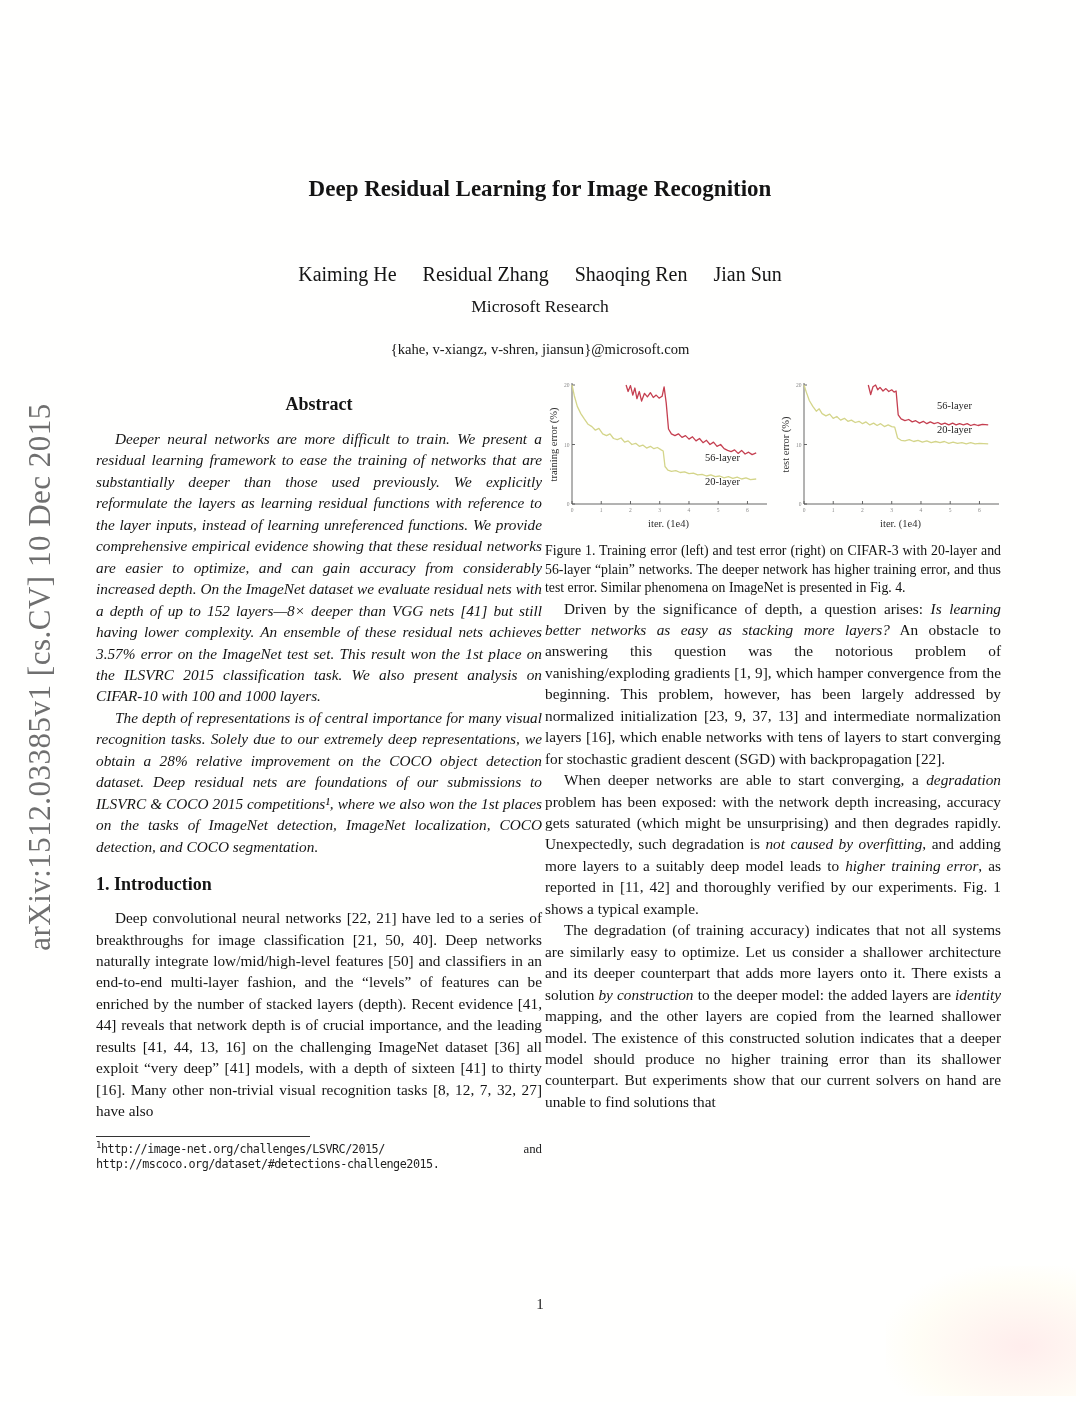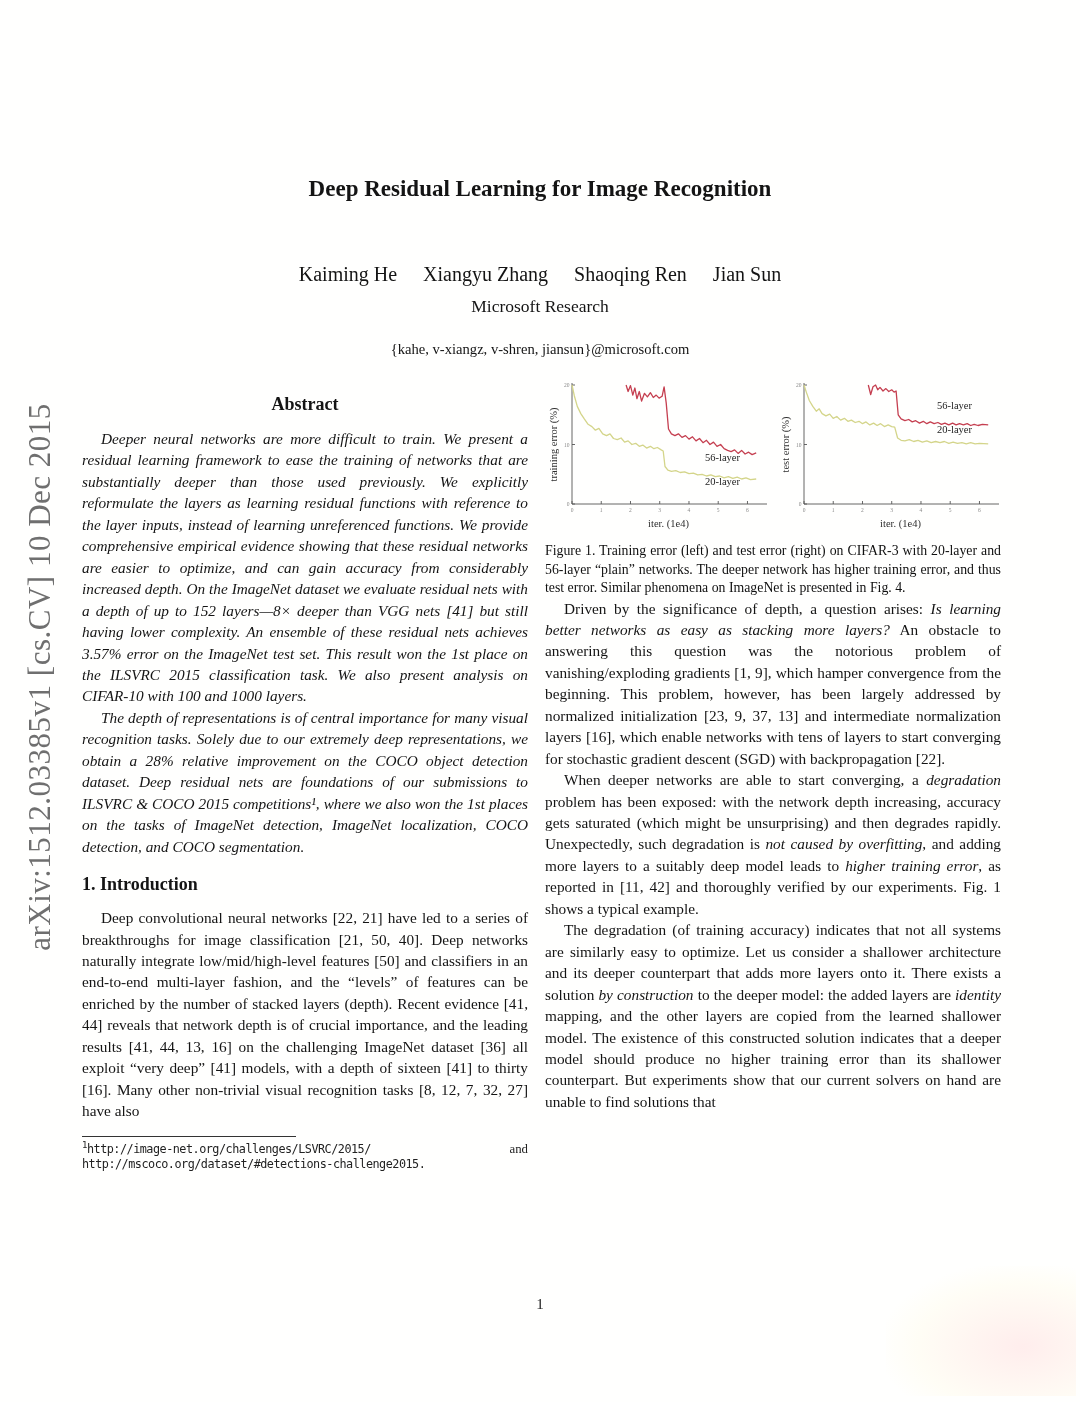--- a/index.html
+++ b/index.html
@@ -11,21 +11,21 @@
     position:absolute;top:677px;left:40px;
     transform:translate(-50%,-50%) rotate(-90deg);
     white-space:nowrap;font-size:31px;color:#6f6f6f;letter-spacing:.5px;
   }
   .header{position:absolute;left:80px;top:176px;width:920px;text-align:center;}
   .title{font-size:23px;font-weight:700;margin:0;}
   .authors{margin-top:61px;display:flex;justify-content:center;gap:26px;font-size:20px;}
   .affiliation{margin-top:10px;font-size:17.5px;}
   .emails{margin-top:24px;font-size:14.6px;}
 
-  .col-left{position:absolute;left:82px;top:394px;width:446px;}
+  .col-left{position:absolute;left:96px;top:394px;width:446px;}
   .col-right{position:absolute;left:545px;top:380px;width:456px;}
 
   .abstract-heading{text-align:center;font-weight:700;font-size:18px;margin:0 0 13px 0;}
   p.body{font-size:15.3px;line-height:21.45px;text-align:justify;margin:0;text-indent:19px;}
   p.italic{font-style:italic;}
   p.no-indent{text-indent:0;}
   .section-heading{font-size:18px;font-weight:700;margin:17px 0 12px 0;}
 
   .fn-rule{width:214px;border-top:1.4px solid #333;margin-top:14px;margin-bottom:5px;}
   .footnote-text{
@@ -56,21 +56,21 @@
 <body>
 
 <div class="page">
 
   <div class="arxiv-banner">arXiv:1512.03385v1  [cs.CV]  10 Dec 2015</div>
 
   <div class="header">
     <h1 class="title">Deep Residual Learning for Image Recognition</h1>
     <div class="authors">
       <span>Kaiming He</span>
-      <span>Xiangyu Zhang</span>
+      <span>Residual Zhang</span>
       <span>Shaoqing Ren</span>
       <span>Jian Sun</span>
     </div>
     <div class="affiliation">Microsoft Research</div>
     <div class="emails">{kahe, v-xiangz, v-shren, jiansun}@microsoft.com</div>
   </div>
 
   <div class="col-left">
     <div class="abstract-heading">Abstract</div>
     <p class="body italic">Deeper neural networks are more difficult to train. We present a residual learning framework to ease the training of networks that are substantially deeper than those used previously. We explicitly reformulate the layers as learning residual functions with reference to the layer inputs, instead of learning unreferenced functions. We provide comprehensive empirical evidence showing that these residual networks are easier to optimize, and can gain accuracy from considerably increased depth. On the ImageNet dataset we evaluate residual nets with a depth of up to 152 layers—8× deeper than VGG nets [41] but still having lower complexity. An ensemble of these residual nets achieves 3.57% error on the ImageNet test set. This result won the 1st place on the ILSVRC 2015 classification task. We also present analysis on CIFAR-10 with 100 and 1000 layers.</p>

